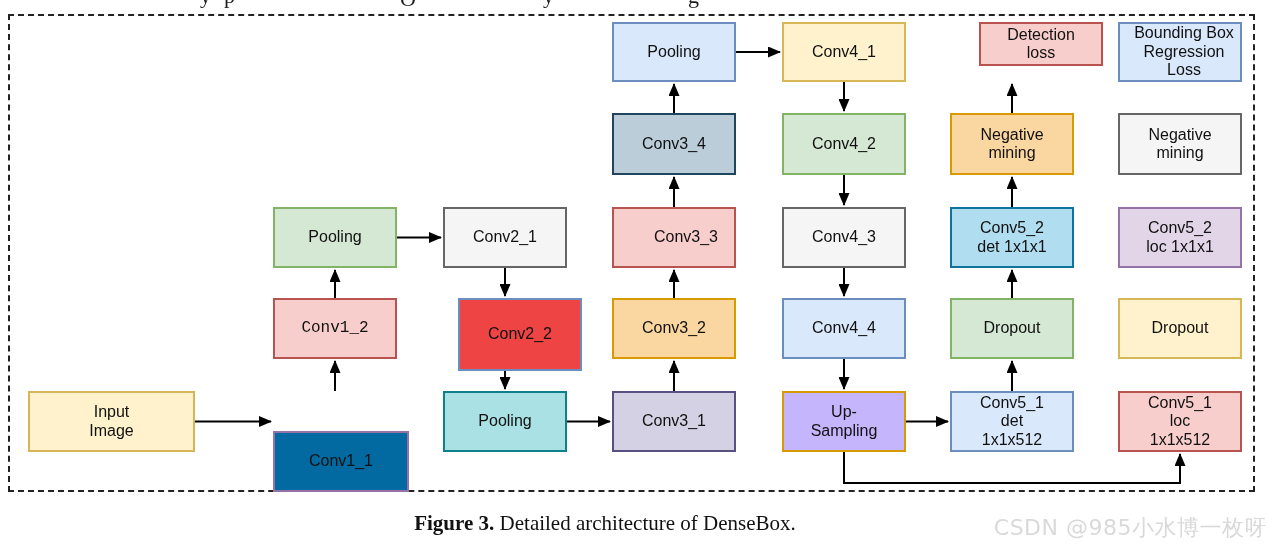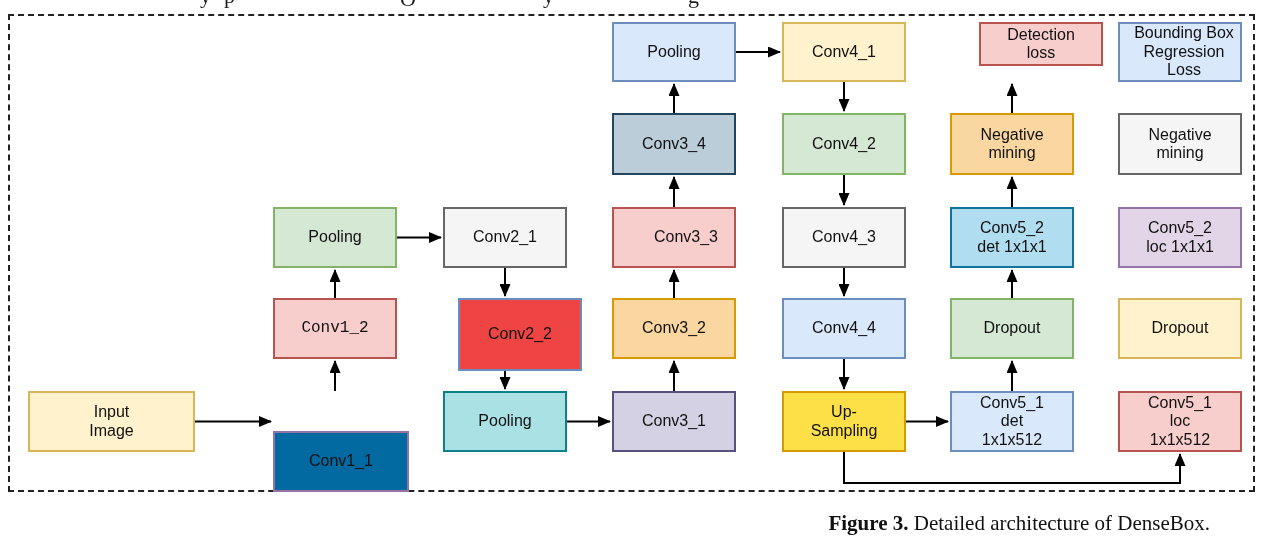--- a/index.html
+++ b/index.html
@@ -47,21 +47,21 @@
   }
   .edge{
     fill:none;
     stroke:#000000;
     stroke-width:2;
   }
   
   #caption{
     position:absolute;
     left:0;top:511px;width:1210px;
-    text-align:right;
+    text-align:center;
     font-family:"Liberation Serif", serif;
     font-size:21px;color:#111111;
   }
   #caption .prefix{font-weight:bold;}
   
   #watermark{
     position:absolute;
     right:6px;top:513px;
     font-size:22px;
     color:#d9d9d9;
@@ -157,21 +157,21 @@
       </div>
       <div class="node" style="left: 782px; top: 113px; width: 124px; height: 62px; background: rgb(213, 232, 212); border-color: rgb(130, 179, 102);">
         <span class="node-label">Conv4_2</span>
       </div>
       <div class="node" style="left: 782px; top: 207px; width: 124px; height: 61px; background: rgb(245, 245, 245); border-color: rgb(102, 102, 102);">
         <span class="node-label">Conv4_3</span>
       </div>
       <div class="node" style="left: 782px; top: 298px; width: 124px; height: 61px; background: rgb(218, 232, 252); border-color: rgb(108, 142, 191);">
         <span class="node-label">Conv4_4</span>
       </div>
-      <div class="node" style="left: 782px; top: 391px; width: 124px; height: 61px; background: #fde047; border-color: rgb(215, 155, 0);">
+      <div class="node" style="left: 782px; top: 391px; width: 124px; height: 61px; background: #c4b5fd; border-color: rgb(215, 155, 0);">
         <span class="node-label">Up-
 Sampling</span>
       </div>
       <div class="node" style="left: 950px; top: 391px; width: 124px; height: 61px; background: rgb(218, 232, 252); border-color: rgb(108, 142, 191);">
         <span class="node-label">Conv5_1
 det
 1x1x512</span>
       </div>
       <div class="node" style="left: 950px; top: 298px; width: 124px; height: 61px; background: rgb(213, 232, 212); border-color: rgb(130, 179, 102);">
         <span class="node-label">Dropout</span>
@@ -208,14 +208,15 @@
         <span class="node-label">Conv5_1
 loc
 1x1x512</span>
       </div>
     </div>
 
   <div id="caption">
     <span class="prefix">Figure 3.</span><span> Detailed architecture of DenseBox.</span>
   </div>
 
+  <div id="watermark" style="color: rgb(217, 217, 217);">CSDN @985小水博一枚呀</div>
 
 </div>
 
 </body></html>

